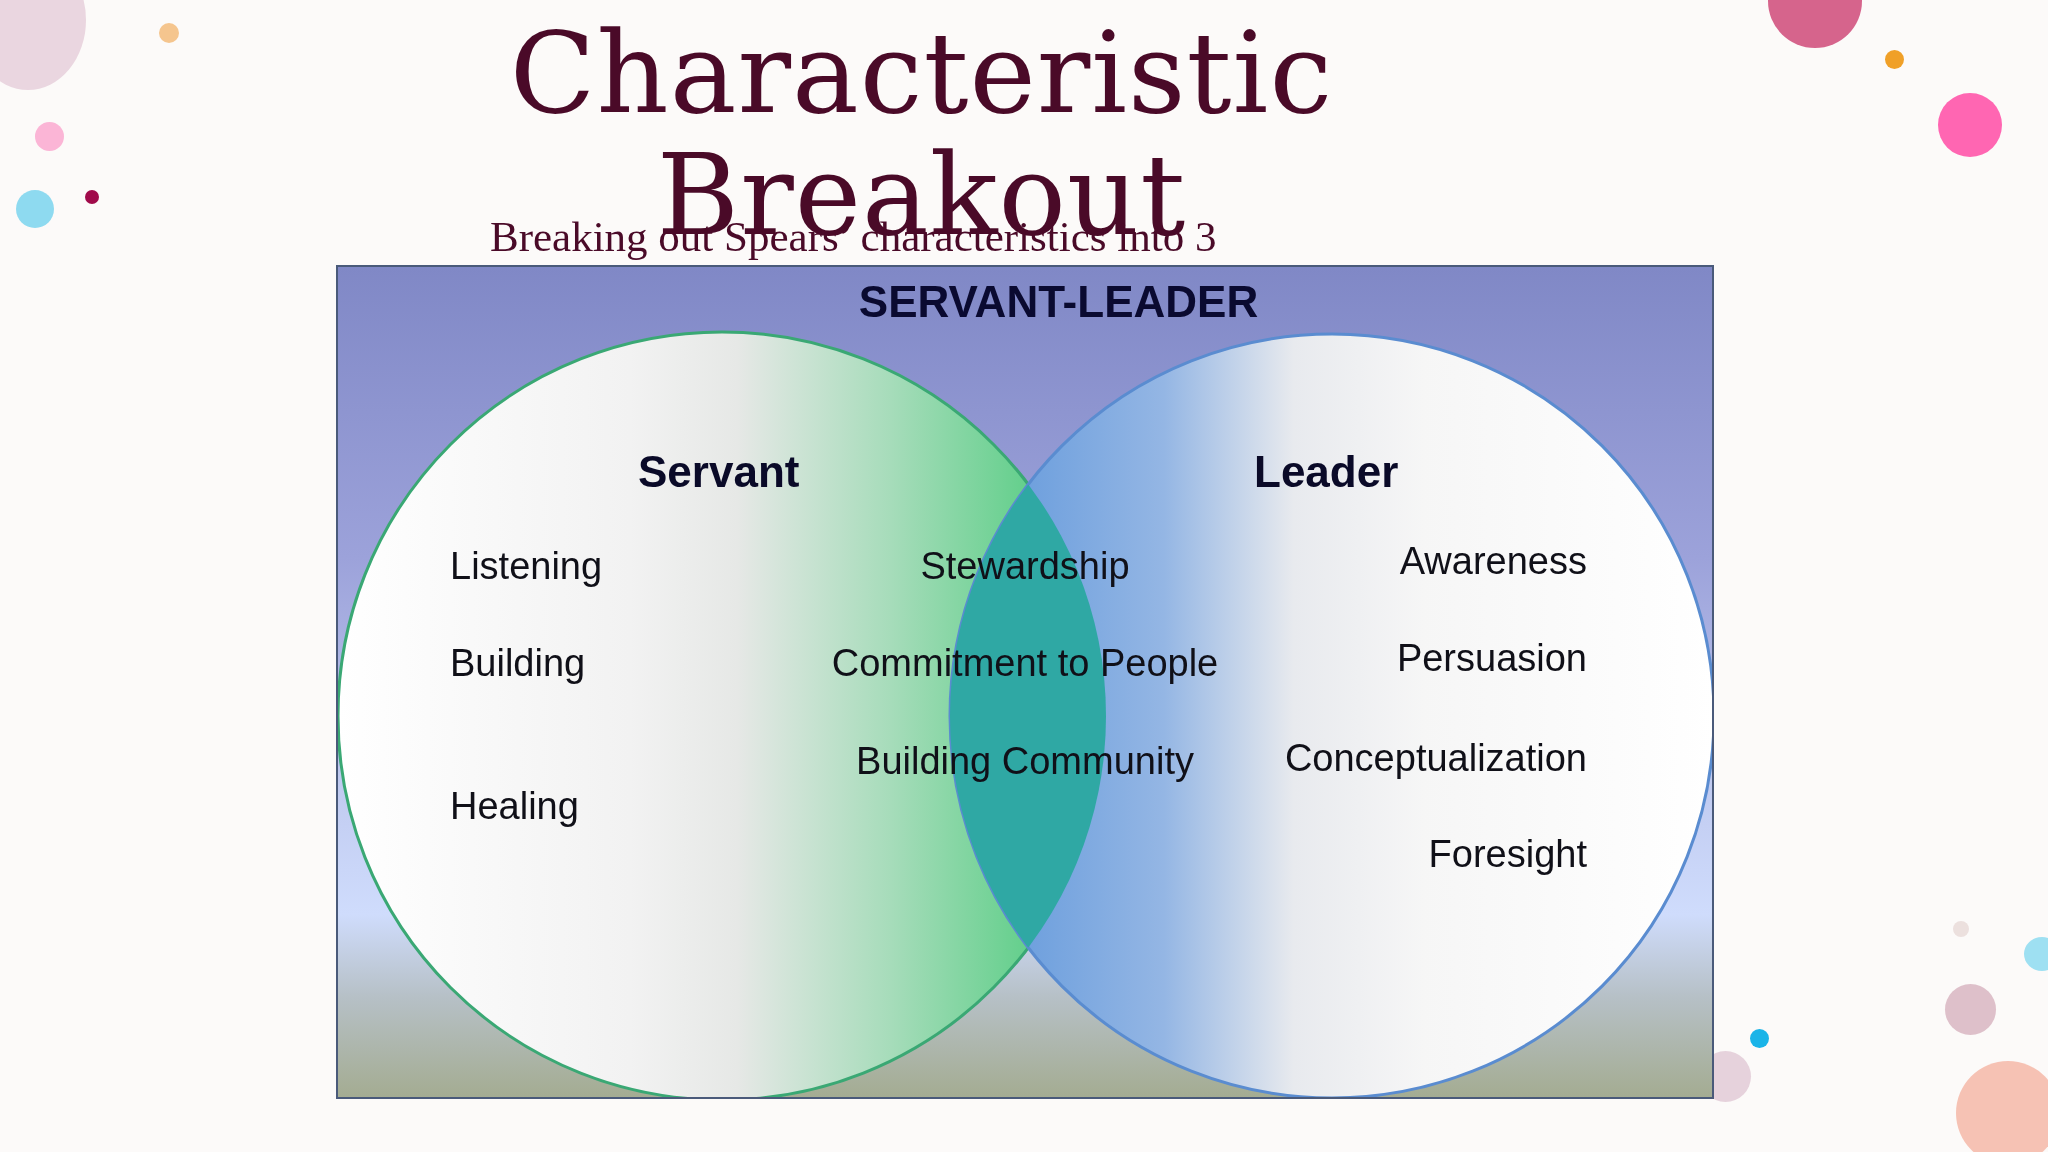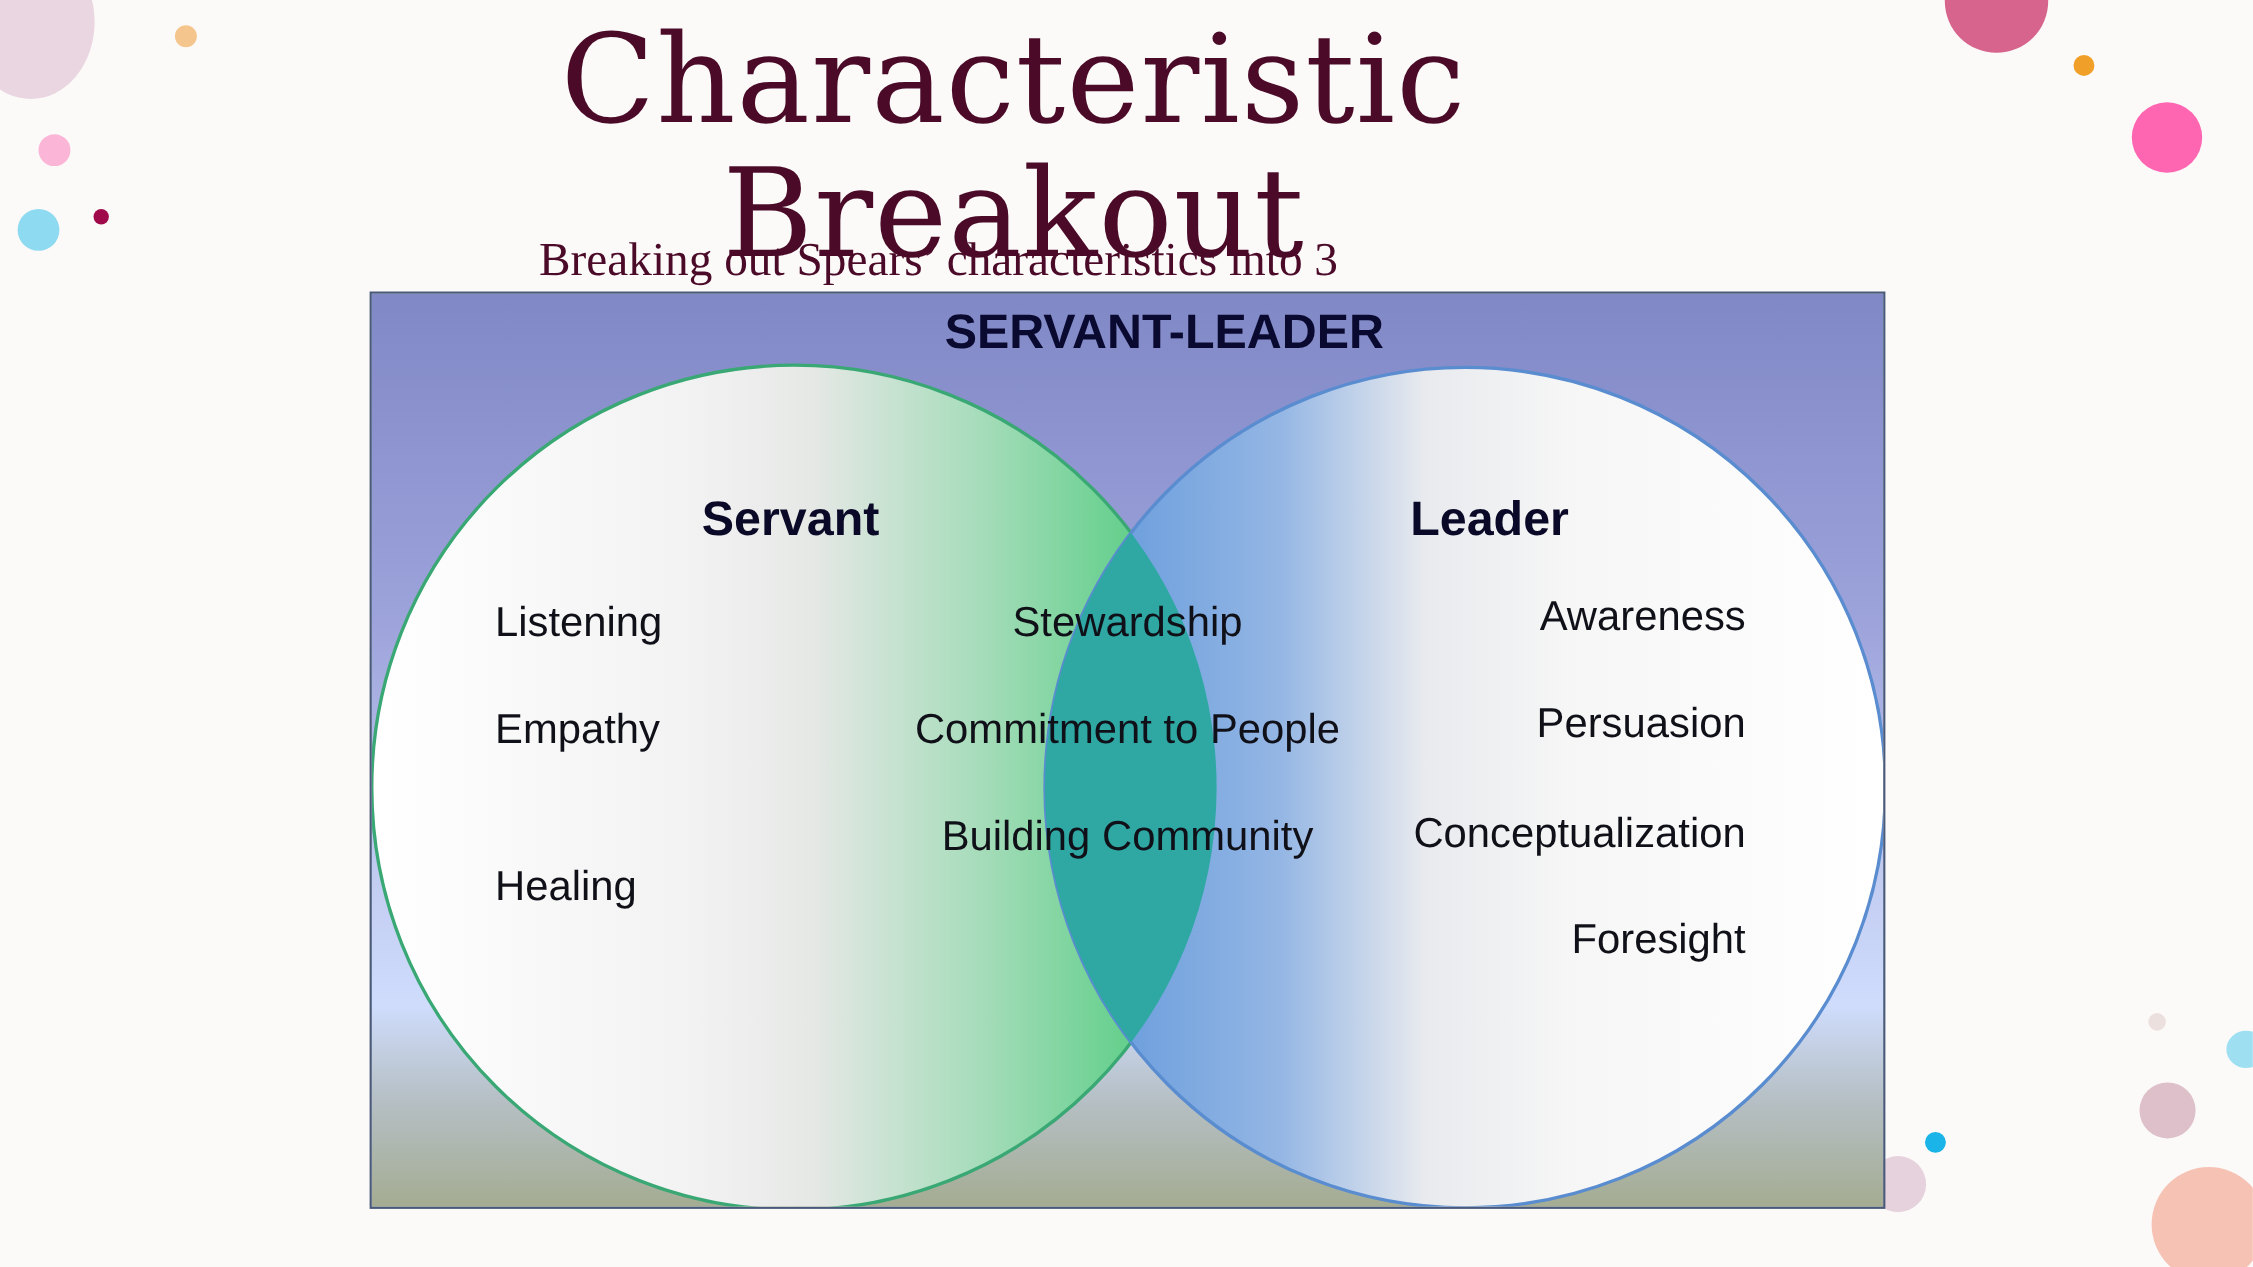--- a/index.html
+++ b/index.html
@@ -65,25 +65,25 @@
     </defs>
     <circle cx="384" cy="449" r="384" fill="url(#gL)" stroke="#3aa874" stroke-width="3"></circle>
     <circle cx="994" cy="449" r="382" fill="url(#gR)" stroke="#5a8cd0" stroke-width="3"></circle>
     <circle cx="994" cy="449" r="382" fill="#2fa8a4" clip-path="url(#clipL)"></circle>
   </svg>
 
   <div class="dhead center" style="left:0;width:1441px;top:10px;color:#0a0a30;">SERVANT-LEADER</div>
 
   <div class="dhead" style="left:300px;top:180px;">Servant</div>
   <div class="dtext" style="left:112px;top:278px;">Listening</div>
-  <div class="dtext" style="left:112px;top:375px;">Empathy</div>
+  <div class="dtext" style="left:112px;top:375px;">Building</div>
   <div class="dtext" style="left:112px;top:473px;margin-top:45px;">Healing</div>
 
   <div class="dtext center" style="left:437px;width:500px;top:278px;">Stewardship</div>
   <div class="dtext center" style="left:437px;width:500px;top:375px;">Commitment to People</div>
   <div class="dtext center" style="left:437px;width:500px;top:473px;">Building Community</div>
 
-  <div class="dhead" style="left:916px;top:180px;margin-left:28px;">Leader</div>
+  <div class="dhead" style="left:916px;top:180px;">Leader</div>
   <div class="dtext right" style="left:849px;width:400px;top:273px;">Awareness</div>
   <div class="dtext right" style="left:849px;width:400px;top:370px;">Persuasion</div>
   <div class="dtext right" style="left:849px;width:400px;top:470px;">Conceptualization</div>
   <div class="dtext right" style="left:849px;width:400px;top:566px;">Foresight</div>
 </div>
 
 </body></html>

